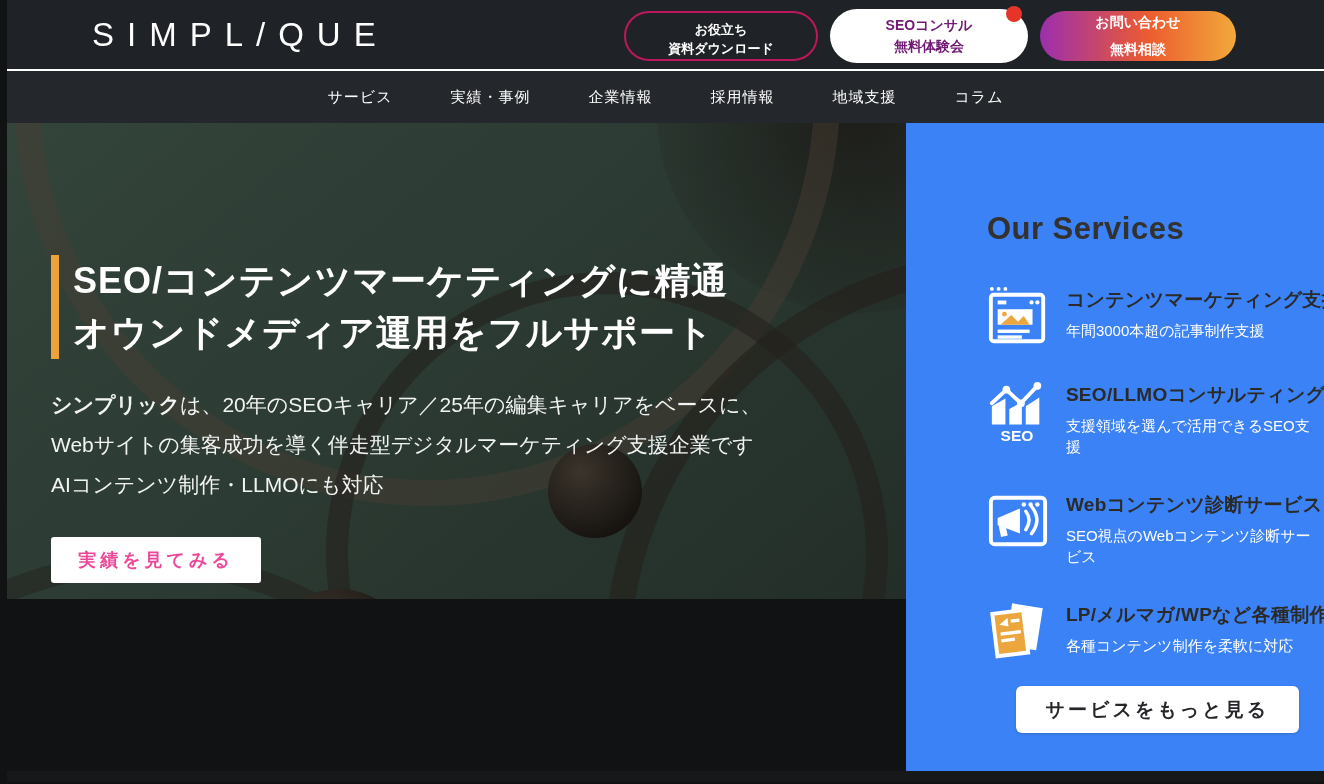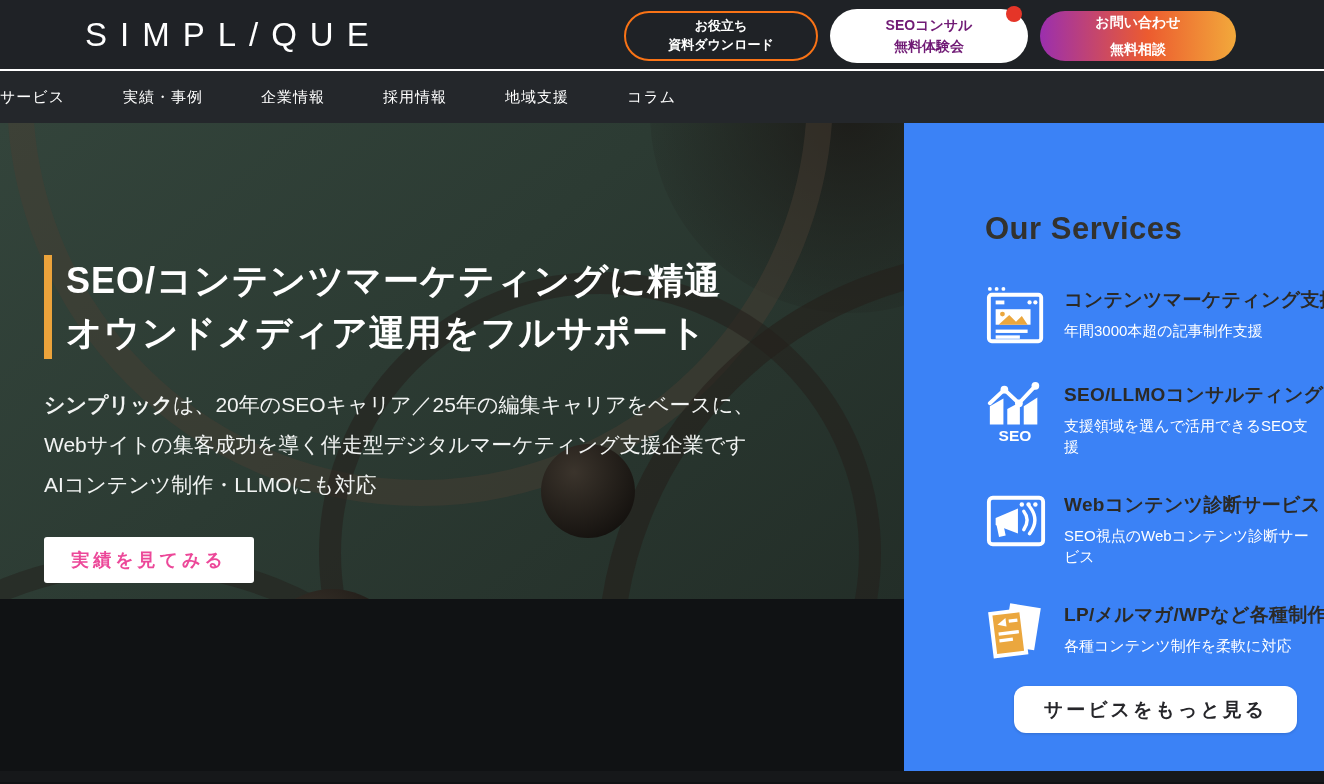--- a/index.html
+++ b/index.html
@@ -1,18 +1,18 @@
 <!DOCTYPE html>
 <html><head>
 <meta charset="utf-8">
 <style>
   * { margin:0; padding:0; box-sizing:border-box; }
   html,body { width:1324px; height:784px; background:#101214; overflow:hidden; }
   body { font-family:"Liberation Sans","DejaVu Sans",sans-serif; }
-  .page { position:relative; width:1324px; height:784px; background:#101214; }
+  .page { position:relative; width:1324px; height:784px; background:#101214;padding-left:7px; }
 
   
   .topbar {
     position:relative; height:71px; background:#1f2226;
     border-bottom:2px solid #ffffff;
     display:flex; align-items:center;
   }
   .logo {
     position:absolute; left:85px; top:50%; transform:translateY(-50%);
     color:#ffffff; font-size:33px; font-weight:400; letter-spacing:13px;
@@ -24,39 +24,39 @@
   }
   .pill {
     position:relative; border:none; cursor:pointer;
     display:flex; flex-direction:column; align-items:center; justify-content:center;
     border-radius:28px; line-height:1.45; font-weight:700;
     font-family:"Liberation Sans","DejaVu Sans",sans-serif;
   }
   .pill span { display:block; }
   .pill-outline {
     width:194px; height:50px; background:transparent;
-    border:2px solid #f97316; color:#ffffff; font-size:13px;
+    border:2px solid #be185d; color:#ffffff; font-size:13px;justify-content:flex-end;
   }
   .pill-white {
     width:198px; height:54px; background:#ffffff; color:#701a75; font-size:14px;
   }
   .pill-gradient {
     width:196px; height:50px; color:#ffffff; font-size:14px;
     background:linear-gradient(90deg,#9b2fae 0%,#ec5b2f 55%,#f2a93b 100%);
     gap:7px;
   }
   .badge {
     position:absolute; top:-3px; right:6px; width:16px; height:16px;
     border-radius:50%; background:#e53528;
   }
 
   
   .nav {
     height:52px; background:#24272b;
-    display:flex; align-items:center; justify-content:flex-start; gap:58px;
+    display:flex; align-items:center; justify-content:center; gap:58px;
   }
   .nav a {
     color:#ffffff; font-size:15px; text-decoration:none; cursor:pointer;
     letter-spacing:1px; white-space:nowrap;
   }
 
   
   .main { display:flex; height:648px; }
 
   
@@ -99,21 +99,21 @@
   }
   .service-icon { flex:0 0 62px; width:62px; height:62px; }
   .service-text { padding-top:2px; }
   .service-title {
     color:#2b2a27; font-size:19px; font-weight:700; white-space:nowrap;
     margin-bottom:7px; letter-spacing:0.3px;
   }
   .service-sub { color:#ffffff; font-size:15px; line-height:21px; max-width:250px; }
   .services-cta {
     position:absolute; left:110px; top:563px; width:283px; height:47px;
-    background:#ffffff; color:#26262a; border:none; border-radius:12px;
+    background:#ffffff; color:#26262a; border:none; border-radius:6px;
     font-size:19px; font-weight:700; letter-spacing:3px; cursor:pointer;
     box-shadow:0 1px 3px rgba(0,0,0,0.15);
     font-family:"Liberation Sans","DejaVu Sans",sans-serif;
   }
 
   
   .bottom-strip { height:11px; background:#16181a; }
 </style>
 </head>
 <body>

